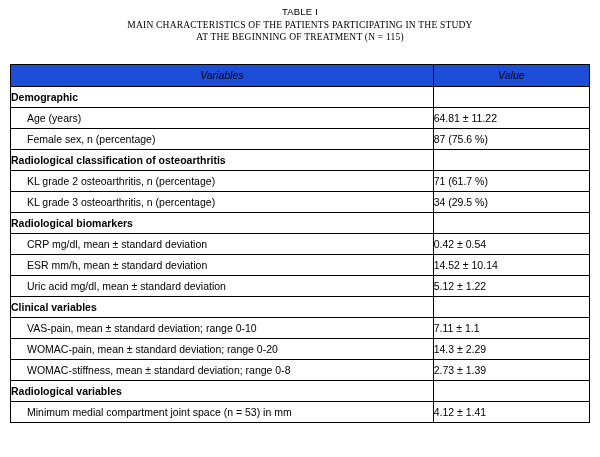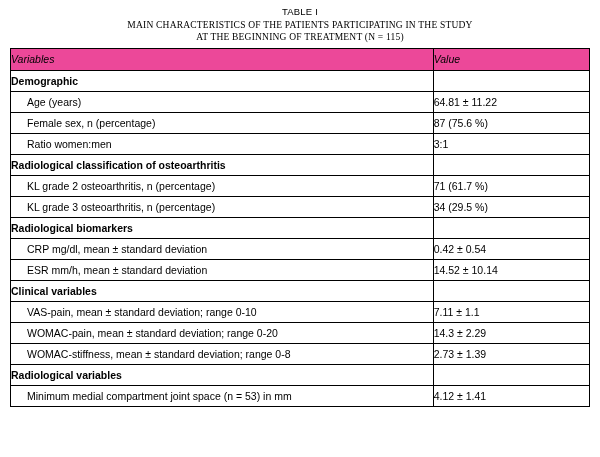--- a/index.html
+++ b/index.html
@@ -19,21 +19,21 @@
     height: 457px;
     box-sizing: border-box;
     padding: 6px 10px 4px 10px;
     position: relative;
   }
   .table-caption {
     text-align: center;
     font-size: 9.5px;
     line-height: 12.5px;
     letter-spacing: 0.2px;
-    margin-bottom: 4px;
+    margin-bottom: 20px;
   }
   .caption-label {
     display: block;
   }
   .caption-title {
     display: block;
     font-family: Liberation Serif, serif;
   }
   table.main {
     width: 100%;
@@ -43,25 +43,25 @@
   }
   table.main td, table.main th {
     border: 1px solid #000;
     padding: 0;
     vertical-align: middle;
   }
   .col-var { width: 73%; }
   .col-val { width: 27%; }
 
   .hdr-row td {
-    background: #ec4899;
+    background: #1d4ed8;
     height: 21px;
     font-style: italic;
     font-size: 10.5px;
-    text-align: left;
+    text-align: center;
   }
   .section-row td {
     height: 20px;
     font-size: 10.5px;
     font-weight: bold;
     padding-left: 5px;
     text-align: left;
   }
   .section-row td.blank {
     border-left: 1px solid #000;
@@ -106,24 +106,20 @@
           <td class="blank"></td>
         </tr>
         <tr class="data-row">
           <td class="var">Age (years)</td>
           <td class="val">64.81 ± 11.22</td>
         </tr>
         <tr class="data-row">
           <td class="var">Female sex, n (percentage)</td>
           <td class="val">87 (75.6 %)</td>
         </tr>
-        <tr class="data-row">
-          <td class="var">Ratio women:men</td>
-          <td class="val">3:1</td>
-        </tr>
         <tr class="section-row">
           <td>Radiological classification of osteoarthritis</td>
           <td class="blank"></td>
         </tr>
         <tr class="data-row">
           <td class="var">KL grade 2 osteoarthritis, n (percentage)</td>
           <td class="val">71 (61.7 %)</td>
         </tr>
         <tr class="data-row">
           <td class="var">KL grade 3 osteoarthritis, n (percentage)</td>
@@ -133,20 +129,24 @@
           <td>Radiological biomarkers</td>
           <td class="blank"></td>
         </tr>
         <tr class="data-row">
           <td class="var">CRP mg/dl, mean ± standard deviation</td>
           <td class="val">0.42 ± 0.54</td>
         </tr>
         <tr class="data-row">
           <td class="var">ESR mm/h, mean ± standard deviation</td>
           <td class="val">14.52 ± 10.14</td>
+        </tr>
+        <tr class="data-row">
+          <td class="var">Uric acid mg/dl, mean ± standard deviation</td>
+          <td class="val">5.12 ± 1.22</td>
         </tr>
         <tr class="section-row">
           <td>Clinical variables</td>
           <td class="blank"></td>
         </tr>
         <tr class="data-row">
           <td class="var">VAS-pain, mean ± standard deviation; range 0-10</td>
           <td class="val">7.11 ± 1.1</td>
         </tr>
         <tr class="data-row">

